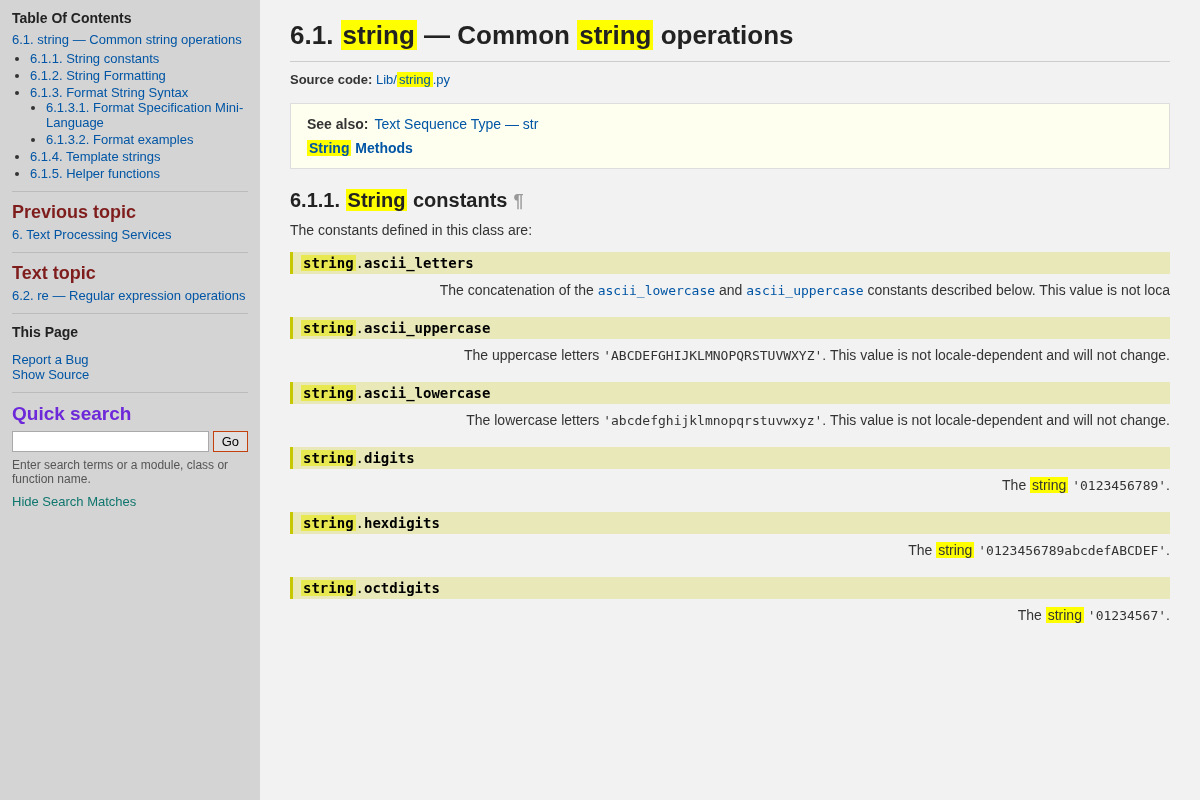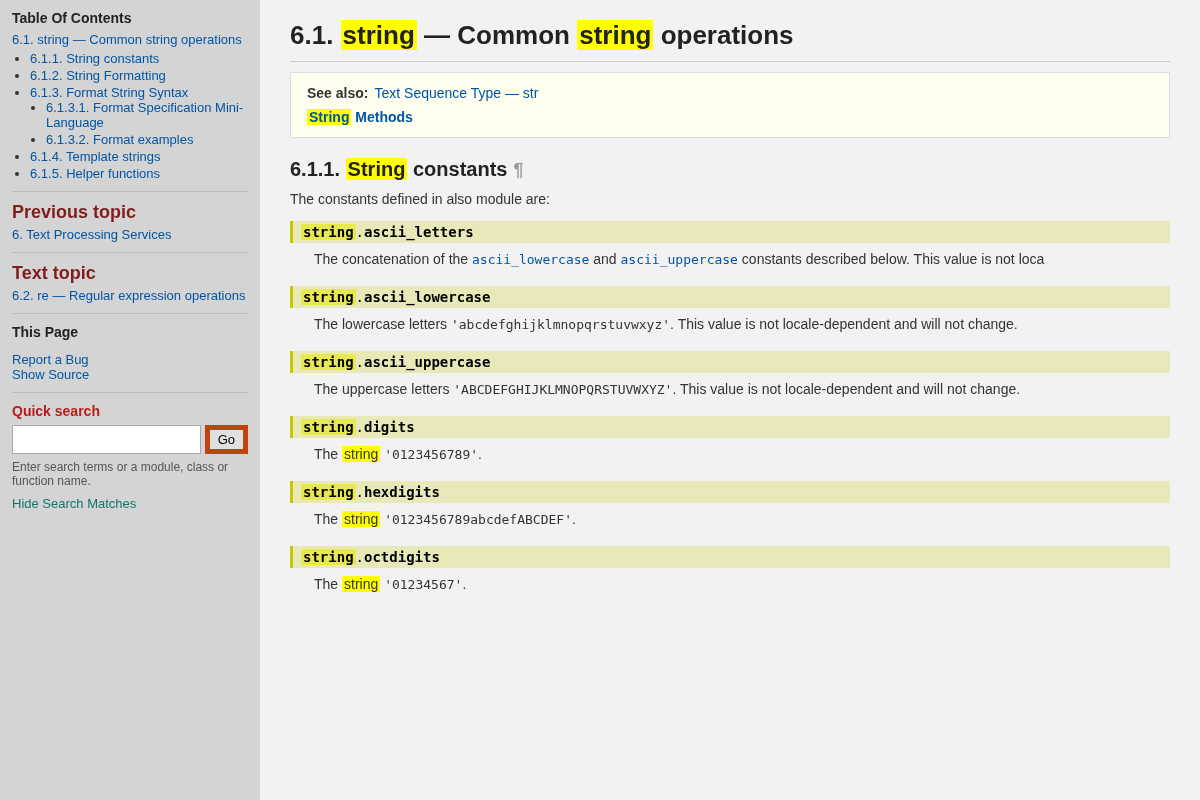--- a/index.html
+++ b/index.html
@@ -74,43 +74,43 @@
 
     .this-page-title {
       font-weight: bold;
       font-size: 14px;
       margin-bottom: 12px;
       color: #222;
     }
 
     .quick-search-title {
       font-weight: bold;
-      font-size: 14px;
+      font-size: 19px;
       margin-bottom: 6px;
-      color: #b91c1c;
+      color: #6d28d9;
     }
 
     .search-row {
       display: flex;
       gap: 4px;
       margin-bottom: 6px;
     }
 
     .search-input {
       flex: 1;
       border: 1px solid #aaa;
       padding: 2px 4px;
       background: #fff;
       font-size: 13px;
     }
 
     .go-button {
       padding: 2px 8px;
       background: #e0e0e0;
-      border: 5px solid #c2410c;
+      border: 1px solid #c2410c;
       cursor: pointer;
       font-size: 13px;
     }
 
     .search-hint {
       font-size: 12px;
       color: #555;
       margin-bottom: 8px;
     }
 
@@ -208,20 +208,21 @@
 
     .attr-name {
       font-weight: bold;
     }
 
     .attr-desc {
       padding-left: 24px;
       font-size: 14px;
       color: #333;
       line-height: 1.5;
+      text-align: right;
     }
 
     .attr-desc code {
       font-family: monospace;
       background: none;
     }
 
     .highlight-yellow {
       background: #ffff00;
       padding: 0 2px;
@@ -325,63 +326,67 @@
   </div>
 
 </div>
 
 <div id="main">
 
   <h1 class="page-title">
     <span>6.1. </span><span class="highlight-yellow">string</span><span> — Common </span><span class="highlight-yellow">string</span><span> operations</span>
   </h1>
 
+  <div class="source-code-line">
+    <strong>Source code:</strong>
+    <a href="#"><span>Lib/<span class="highlight-yellow">string</span>.py</span></a>
+  </div>
 
   <div class="see-also-box">
     <span class="see-also-label">See also:</span><a href="#">Text Sequence Type — str</a>
     <span class="string-methods-link" style="display:block; margin-top:8px;">
       <a href="#"><span class="highlight-yellow">String</span> Methods</a>
     </span>
   </div>
 
   <h2 class="section-title">
     <span>6.1.1. </span><span class="highlight-yellow">String</span><span> constants</span><a class="para-link" href="#">¶</a>
   </h2>
 
-  <p class="section-intro">The constants defined in also module are:</p>
+  <p class="section-intro">The constants defined in this class are:</p>
 
   <div class="attr-block">
     <span class="attr-full-line attr-header">
       <span class="attr-module">string</span>.<strong class="attr-name">ascii_letters</strong>
     </span>
     <div class="attr-desc">
       The concatenation of the <span class="inline-code">ascii_lowercase</span> and <span class="inline-code">ascii_uppercase</span> constants described below. This value is not loca
     </div>
   </div>
 
   <div class="attr-block">
     <span class="attr-full-line attr-header">
+      <span class="attr-module">string</span>.<strong class="attr-name">ascii_uppercase</strong>
+    </span>
+    <div class="attr-desc">
+      The uppercase letters <code class="inline-code-plain">'ABCDEFGHIJKLMNOPQRSTUVWXYZ'</code>. This value is not locale-dependent and will not change.
+    </div>
+  </div>
+
+  <div class="attr-block">
+    <span class="attr-full-line attr-header">
       <span class="attr-module">string</span>.<strong class="attr-name">ascii_lowercase</strong>
     </span>
     <div class="attr-desc">
       The lowercase letters <code class="inline-code-plain">'abcdefghijklmnopqrstuvwxyz'</code>. This value is not locale-dependent and will not change.
     </div>
   </div>
 
   <div class="attr-block">
     <span class="attr-full-line attr-header">
-      <span class="attr-module">string</span>.<strong class="attr-name">ascii_uppercase</strong>
-    </span>
-    <div class="attr-desc">
-      The uppercase letters <code class="inline-code-plain">'ABCDEFGHIJKLMNOPQRSTUVWXYZ'</code>. This value is not locale-dependent and will not change.
-    </div>
-  </div>
-
-  <div class="attr-block">
-    <span class="attr-full-line attr-header">
       <span class="attr-module">string</span>.<strong class="attr-name">digits</strong>
     </span>
     <div class="attr-desc">
       The <span class="highlight-yellow">string</span> <code class="inline-code-plain">'0123456789'</code>.
     </div>
   </div>
 
   <div class="attr-block">
     <span class="attr-full-line attr-header">
       <span class="attr-module">string</span>.<strong class="attr-name">hexdigits</strong>

